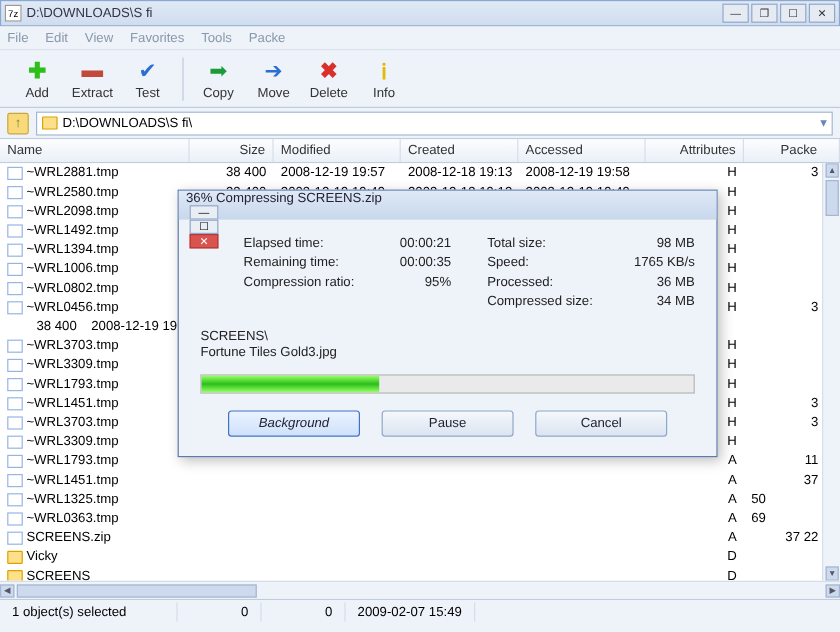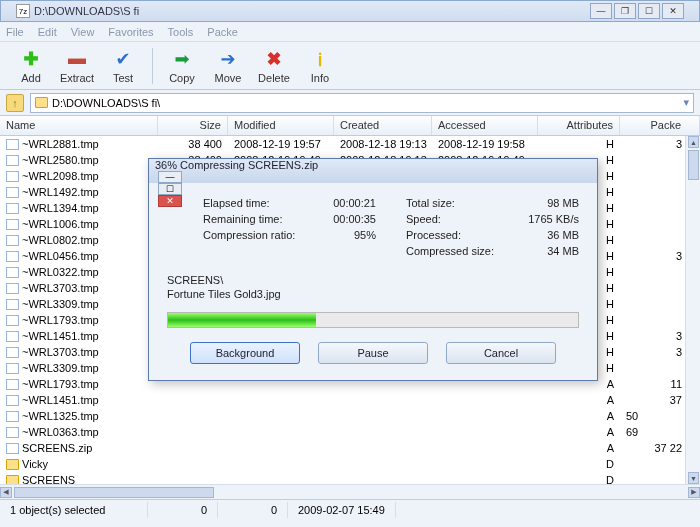--- a/index.html
+++ b/index.html
@@ -1,17 +1,17 @@
 <!DOCTYPE html>
 <html><head>
 <meta charset="utf-8">
 <style>
 * { box-sizing: border-box; margin: 0; padding: 0; font-family: Tahoma, sans-serif; font-size: 11px; }
 body { background: #eef2f9; width: 700px; height: 527px; position: relative; overflow: hidden; }
-.titlebar { background: linear-gradient(#e0e9f5,#d0ddf0); height: 22px; display: flex; align-items: center; padding: 0 15px; border: 1px solid #8aa8d0; }
+.titlebar { background: linear-gradient(#e0e9f5,#d0ddf0); height: 22px; display: flex; align-items: center; padding: 0 3px; border: 1px solid #8aa8d0; }
 .titlebar .icon { width: 14px; height: 14px; background: #fff; border: 1px solid #999; margin-right: 4px; display:flex; align-items:center; justify-content:center; font-size:8px;}
 .titlebar .title { flex: 1; color: #334; }
 .winbtns { display: flex; gap: 2px; }
 .winbtn { width: 22px; height: 16px; background: #e6ebf3; border: 1px solid #8fa7c8; display: flex; align-items: center; justify-content: center; font-size: 9px; color: #333; }
 .menubar { height: 20px; background: #eef2f9; display: flex; align-items: center; padding: 0 6px; gap: 14px; color: #8a98ac; border-bottom: 1px solid #d6deea; }
 .toolbar { height: 48px; background: #eef2f9; display: flex; align-items: center; padding: 0 8px; border-bottom: 1px solid #c0cbdb; }
 .tbtn { display: flex; flex-direction: column; align-items: center; width: 46px; cursor: pointer; }
 .tbtn .ticon { width: 22px; height: 22px; display:flex; align-items:center; justify-content:center; font-size: 18px; }
 .tbtn .tlabel { margin-top: 2px; color: #333; }
 .tsep { width: 1px; height: 36px; background: #c0cbdb; margin: 0 6px; }
@@ -45,21 +45,21 @@
 .dlg-title .wb.close { background:#d9534f; color:#fff; border-color:#b33a36;}
 .dlg-body { padding: 14px 18px 16px; }
 .stats { display:flex; gap:30px;margin-left:36px; }
 .statcol { flex:1; }
 .statrow { display:flex; justify-content:space-between; margin-bottom:4px; color:#222;}
 .filepath { margin-top: 12px; color:#222; line-height:1.3; }
 .progress { margin-top:10px; height:16px; background:#eaeaea; border:1px solid #b8b8b8; position:relative; }
 .progress .bar { position:absolute; left:0; top:0; bottom:0; width:36%; background: linear-gradient(#9bff6b,#2bbf18,#9bff6b); }
 .dlg-btns { margin-top:14px; display:flex; justify-content:center; gap:18px; }
 .dbtn { width:110px; height:22px; background: linear-gradient(#f5f8fc,#dbe4f1); border:1px solid #8fa7c8; border-radius:3px; color:#223; }
-.dbtn.active { border:1px solid #3f72c4; background: linear-gradient(#eaf3ff,#cfe1fb); }
+.dbtn.active { border:1px solid #3f72c4; background: linear-gradient(#eaf3ff,#cfe1fb); font-style: italic; }
 </style>
 </head>
 <body>
 
 <div class="titlebar">
   <div class="icon">7z</div>
   <div class="title">D:\DOWNLOADS\S fi</div>
   <div class="winbtns">
     <div class="winbtn">—</div>
     <div class="winbtn">❐</div>
@@ -195,21 +195,20 @@
     <div class="row">
       <div class="cell c-name"><span class="fico filei"></span><span>~WRL0456.tmp</span></div>
       <div class="cell c-size" style="text-align:right">38 400</div>
       <div class="cell c-mod">2008-12-18 19:35</div>
       <div class="cell c-crt">2008-12-18 19:13</div>
       <div class="cell c-acc">2008-12-18 19:35</div>
       <div class="cell c-attr" style="text-align:right">H</div>
       <div class="cell c-pack" style="text-align:right;padding-right:18px">3</div>
     </div>
     <div class="row">
-      <div class="cell c-name"><span class="fico filei"></span><span>~WRL0322.tmp</span></div>
       <div class="cell c-size" style="text-align:right">38 400</div>
       <div class="cell c-mod">2008-12-19 19:49</div>
       <div class="cell c-crt">2008-12-18 19:13</div>
       <div class="cell c-acc">2008-12-19 19:49</div>
       <div class="cell c-attr" style="text-align:right">H</div>
       <div class="cell c-pack" style="text-align:right;padding-right:18px"></div>
     </div>
     <div class="row">
       <div class="cell c-name"><span class="fico filei"></span><span>~WRL3703.tmp</span></div>
       <div class="cell c-size" style="text-align:right">38 912</div>

